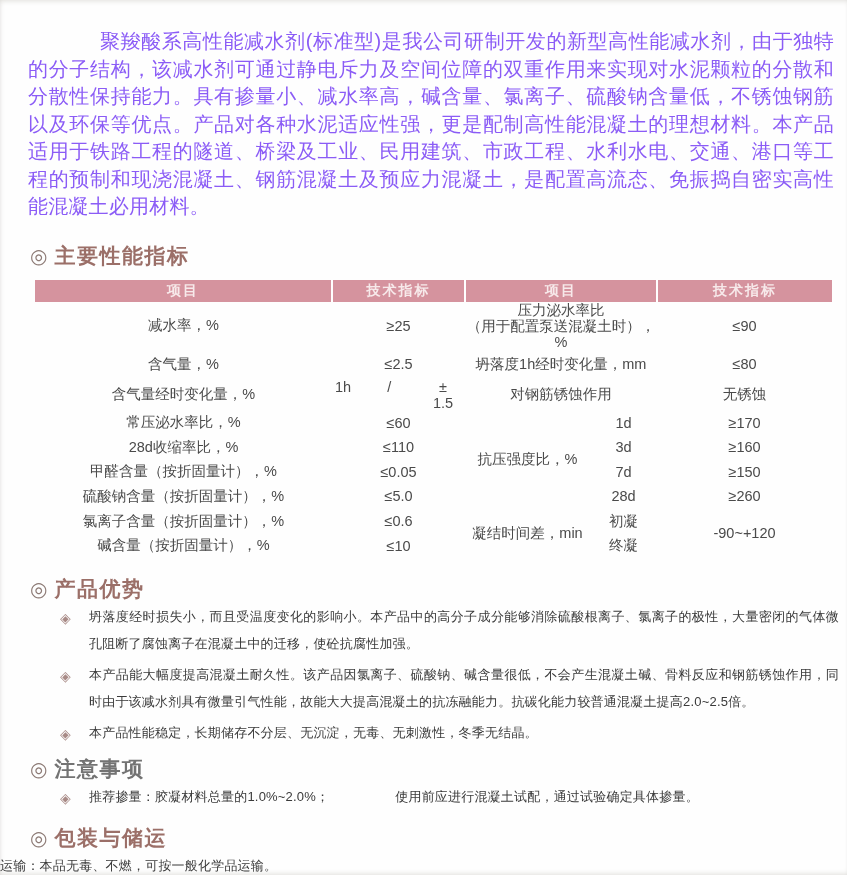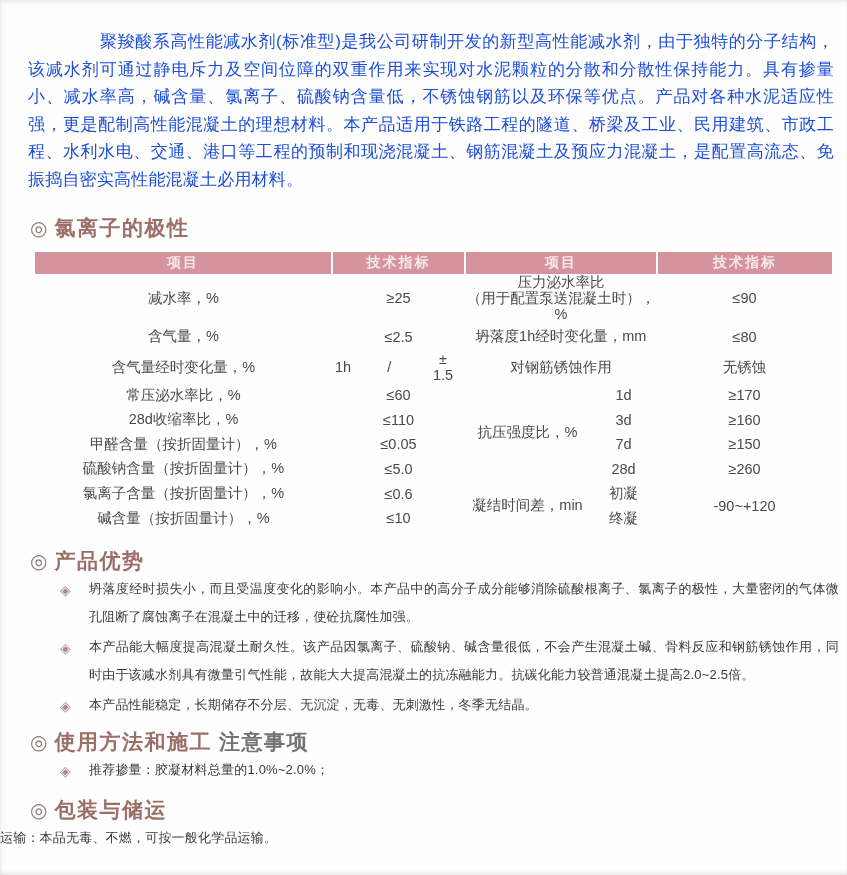--- a/index.html
+++ b/index.html
@@ -10,25 +10,25 @@
     overflow:hidden;
     background:#fefefe;
     font-family:"Liberation Sans",sans-serif;
     color:var(--body-text,#3b3b3b);
     box-shadow:inset 0 4px 6px -4px #d8d6d2, inset 0 -4px 6px -4px #d8d6d2, inset 4px 0 6px -5px #e3e1dd;
   }
   
   .intro{
     margin:28px 12px 0 28px;
     width:806px;
-    font-size:17px;
+    font-size:20px;
     line-height:27.5px;
     text-align:justify;
     text-indent:72px;
-    color:#1d4ed8;
+    color:#8b5cf6;
     letter-spacing:0.2px;
   }
   
   .sec-head{
     display:flex;align-items:center;gap:7px;
     margin:0 0 0 30px;
     font-size:21px;font-weight:bold;
     color:var(--section-heading,#9b6f68);
     letter-spacing:1.5px;
   }
@@ -59,21 +59,21 @@
     height:22px;padding:0;letter-spacing:2px;
   }
   table.perf th + th{border-left:2px solid #fff;}
   table.perf td{
     text-align:center;vertical-align:middle;padding:0;
     border:none;
     margin-top:28px;
   }
   tr.h42{height:42px;} tr.h29{height:29px;} tr.h25{height:25px;} tr.h24{height:24px;}
   .two-line{line-height:16px;}
-  .spread{display:flex;justify-content:space-between;align-items:center;padding:0 6px 0 3px;gap:36px;}
+  .spread{display:flex;justify-content:space-between;padding:0 6px 0 3px;gap:36px;}
   
   ul.blist{list-style:none;margin:0;padding:0;}
   ul.blist li{display:flex;align-items:flex-start;margin:0 0 3px 0;}
   .diamond{
     flex:none;width:16px;margin:3px 13px 0 60px;
     color:var(--bullet,#a88a86);font-size:14px;line-height:24px;
   }
   .li-text{
     flex:1;margin-right:8px;
     font-size:13px;line-height:27.5px;
@@ -87,21 +87,21 @@
 </head>
 <body>
 
 <div class="page">
 
   <p class="intro">聚羧酸系高性能减水剂(标准型)是我公司研制开发的新型高性能减水剂，由于独特的分子结构，该减水剂可通过静电斥力及空间位障的双重作用来实现对水泥颗粒的分散和分散性保持能力。具有掺量小、减水率高，碱含量、氯离子、硫酸钠含量低，不锈蚀钢筋以及环保等优点。产品对各种水泥适应性强，更是配制高性能混凝土的理想材料。本产品适用于铁路工程的隧道、桥梁及工业、民用建筑、市政工程、水利水电、交通、港口等工程的预制和现浇混凝土、钢筋混凝土及预应力混凝土，是配置高流态、免振捣自密实高性能混凝土必用材料。</p>
 
   <section>
     <h2 class="sec-head mt-perf">
       <span class="marker">◎</span>
-      <span>氯离子的极性</span>
+      <span>主要性能指标</span>
     </h2>
 
     <table class="perf">
       <colgroup>
           <col class="c1">
           <col class="c2">
           <col class="c3">
           <col class="c4">
           <col class="c5">
         </colgroup>
@@ -199,29 +199,29 @@
       <li>
         <span class="diamond">◈</span>
         <span class="li-text">本产品性能稳定，长期储存不分层、无沉淀，无毒、无刺激性，冬季无结晶。</span>
       </li>
     </ul>
   </section>
 
   <section>
     <h2 class="sec-head mt-usage">
       <span class="marker">◎</span>
-      <span>使用方法和施工</span>
         <span class="tail">注意事项</span>
     </h2>
     <ul class="blist mt-list-sm">
       <li>
         <span class="diamond">◈</span>
         <span class="li-text usage-line">
           <span>推荐掺量：胶凝材料总量的1.0%~2.0%；</span>
           <span class="gap"></span>
+          <span>使用前应进行混凝土试配，通过试验确定具体掺量。</span>
         </span>
       </li>
     </ul>
   </section>
 
   <section>
     <h2 class="sec-head mt-pack">
       <span class="marker">◎</span>
       <span>包装与储运</span>
     </h2>

